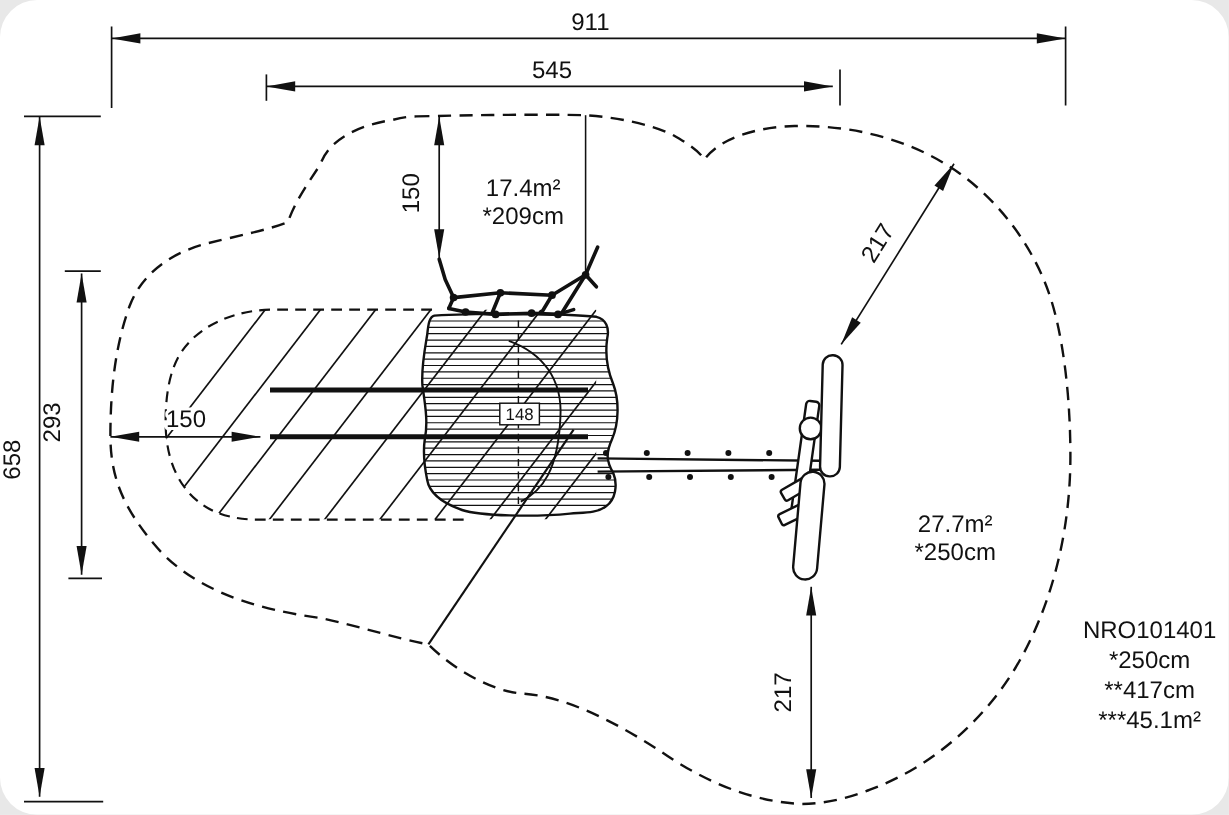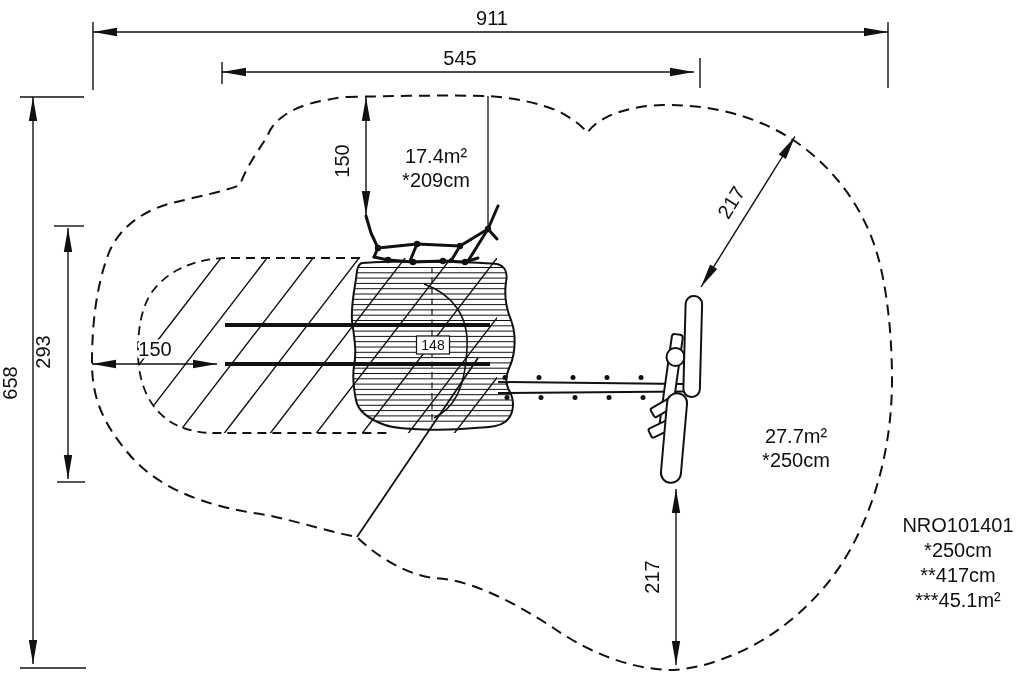--- a/index.html
+++ b/index.html
@@ -2,20 +2,21 @@
 <html><head>
 <meta charset="utf-8">
 <style>
   html,body{margin:0;padding:0;background:#e8e8e8;}
   .sheet{
     position:relative;
     width:1024px;height:679px;
     background:#ffffff;
     font-family:"Liberation Sans", sans-serif;
     overflow:hidden;
+    border-radius:31px;
   }
   svg{position:absolute;inset:0;}
   svg text{
     font-family:"Liberation Sans", sans-serif;
     fill:#111;
   }
   .dim-text{font-size:20px;}
   .zone-text{font-size:20px;}
   .info-text{font-size:20px;}
   .tag-text{font-size:14px;}

